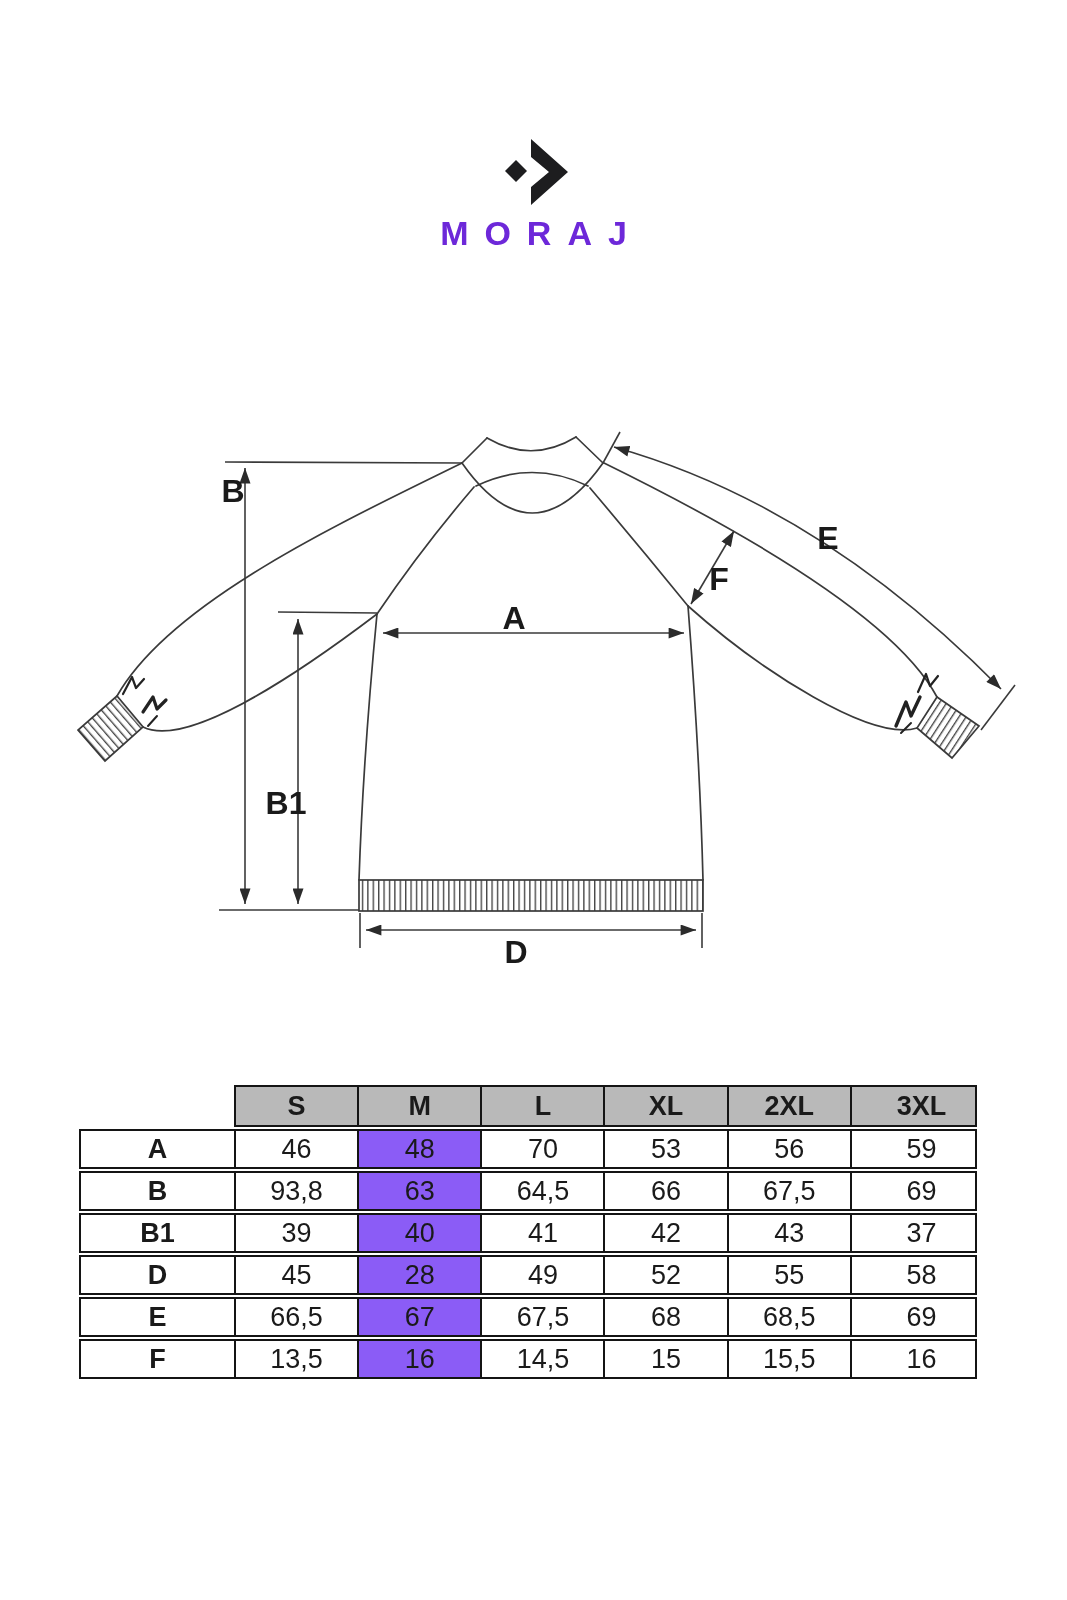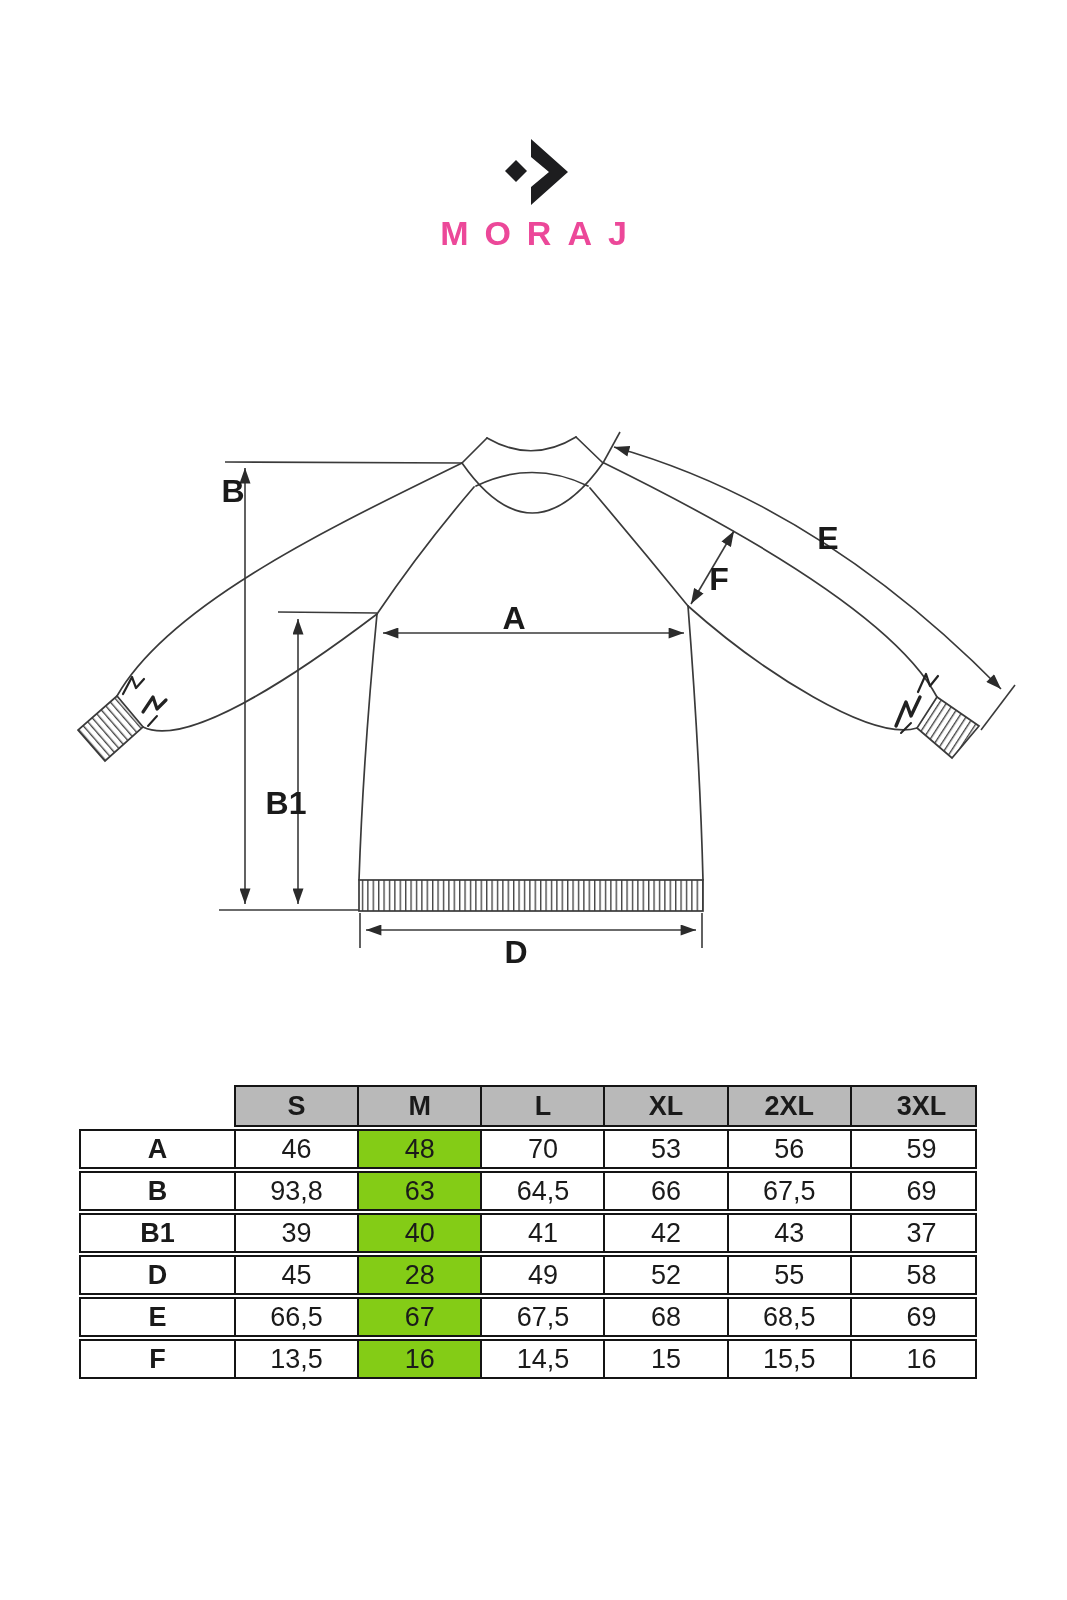--- a/index.html
+++ b/index.html
@@ -6,21 +6,21 @@
   .page{
     position:relative;width:1067px;height:1600px;margin:0 auto;
     background:#ffffff;overflow:hidden;
     font-family:"Liberation Sans","DejaVu Sans",sans-serif;
     color:#1a1a1a;
   }
   
   .logo-icon{position:absolute;top:139px;left:505px;}
   .logo-word{
     position:absolute;top:214px;left:0;width:100%;
-    text-align:center;font-size:34px;font-weight:bold;color:#ec4899;
+    text-align:center;font-size:34px;font-weight:bold;color:#6d28d9;
     letter-spacing:0.47em;text-indent:0.47em;white-space:nowrap;
   }
   
   .drawing{position:absolute;top:0;left:0;}
   .drawing text{
     font-family:"Liberation Sans","DejaVu Sans",sans-serif;
     font-size:32px;font-weight:bold;fill:#1a1a1a;
   }
   
   .size-table{position:absolute;left:79px;top:1085px;width:898px;}
@@ -35,21 +35,21 @@
     display:grid;grid-template-columns:155px repeat(6,1fr);
   }
   .cell{
     display:flex;align-items:center;justify-content:center;
     border-right:2px solid #141414;box-sizing:border-box;
     font-size:27px;line-height:1;background:transparent;
   }
   .cell:last-child{border-right:none;padding-left:16px;}
   .thead .cell{font-weight:bold;font-size:27px;}
   .cell.rlabel{font-weight:bold;}
-  .cell.hl{background:#84cc16;}
+  .cell.hl{background:#8b5cf6;}
 </style>
 </head>
 <body>
 
 <div class="page">
 
   <svg class="logo-icon" width="64" height="66" viewBox="0 0 64 66" aria-hidden="true">
     <polygon points="26,0 63,33 26,66 26,48 44,33 26,18" fill="#1d1d1f"></polygon>
     <polygon points="11,21 22,32 11,43 0,32" fill="#1d1d1f"></polygon>
   </svg>

